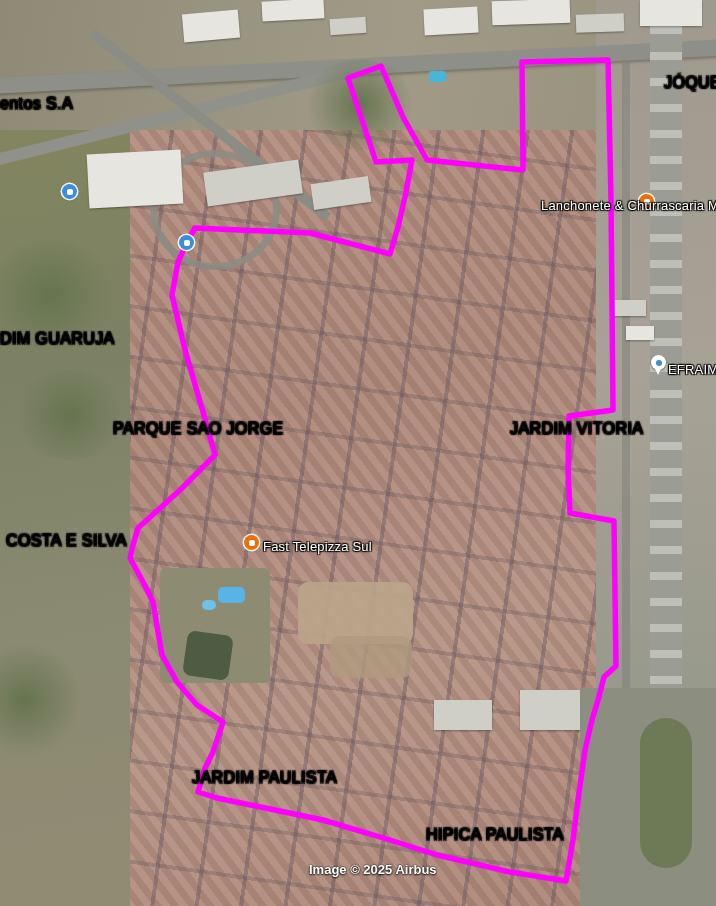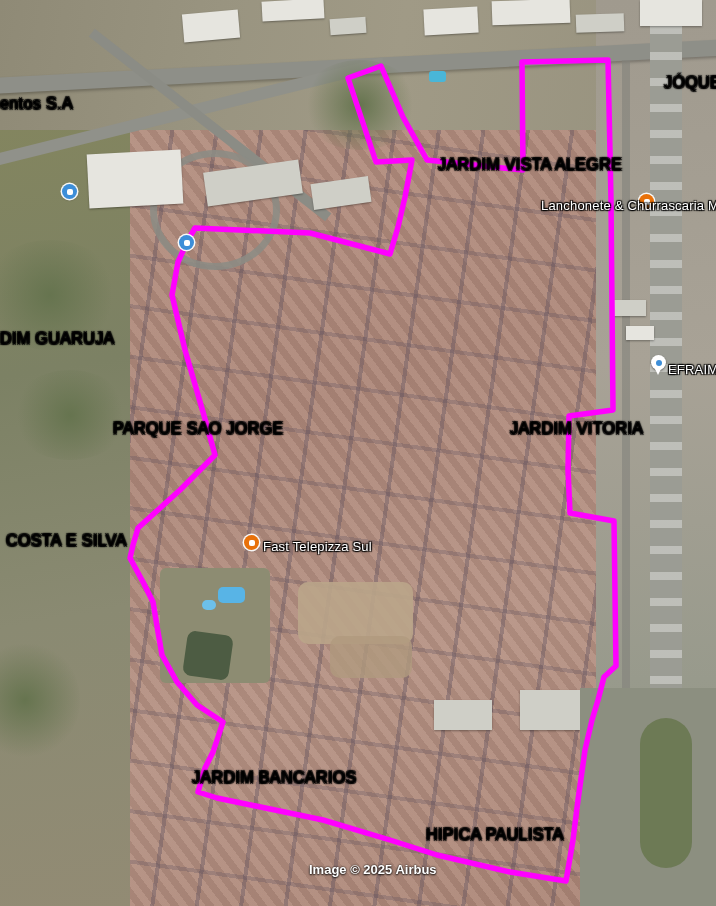--- a/index.html
+++ b/index.html
@@ -112,26 +112,25 @@
   <div class="grn" style="left:10px;top:370px;width:120px;height:90px"></div>
   <div class="grn" style="left:-30px;top:640px;width:110px;height:120px"></div>
   <div class="grn" style="left:300px;top:60px;width:120px;height:90px"></div>
 
   <svg class="overlay" width="716" height="906" viewBox="0 0 716 906">
     <polygon fill="none" stroke-width="5.5" stroke-linejoin="round" stroke-linecap="round" points="195,228 310,233 390,254 398,227 405,197 412,160 376,162 348,78 381,66 403,117 427,160 523,170 522,62 608,60 611,200 613,410 569,416 568,470 570,513 614,521 616,666 604,677 598,700 592,720 585,750 578,800 573,840 566,881 510,872 437,855 390,840 323,820 217,798 198,792 205,768 213,752 223,722 197,705 177,682 162,655 158,632 153,602 143,582 130,558 133,545 138,528 180,490 215,455 203,412 185,350 172,295 178,262 188,240" stroke="#ff00ff"></polygon>
   </svg>
 
   <div class="alabel" style="left:0;top:95px">entos S.A</div>
   <div class="alabel" style="left:664px;top:74px">JÓQUE</div>
-  <div class="alabel" style="left:438px;top:156px">JARDIM VISTA ALEGRE</div>
   <div class="alabel" style="left:0;top:330px">DIM GUARUJA</div>
   <div class="alabel" style="left:113px;top:420px">PARQUE SAO JORGE</div>
   <div class="alabel" style="left:510px;top:420px">JARDIM VITORIA</div>
   <div class="alabel" style="left:6px;top:532px">COSTA E SILVA</div>
-  <div class="alabel" style="left:192px;top:769px">JARDIM BANCARIOS</div>
+  <div class="alabel" style="left:192px;top:769px">JARDIM PAULISTA</div>
   <div class="alabel" style="left:426px;top:826px">HIPICA PAULISTA</div>
 
   <span class="marker blue" style="left:62px;top:184px"></span>
 
   <span class="marker blue" style="left:179px;top:235px"></span>
 
   <span class="marker orange" style="left:639px;top:194px"></span>
   <div class="plabel" style="left:541px;top:198px">Lanchonete &amp; Churrascaria Me</div>
 
   <span class="marker orange" style="left:244px;top:535px"></span>

